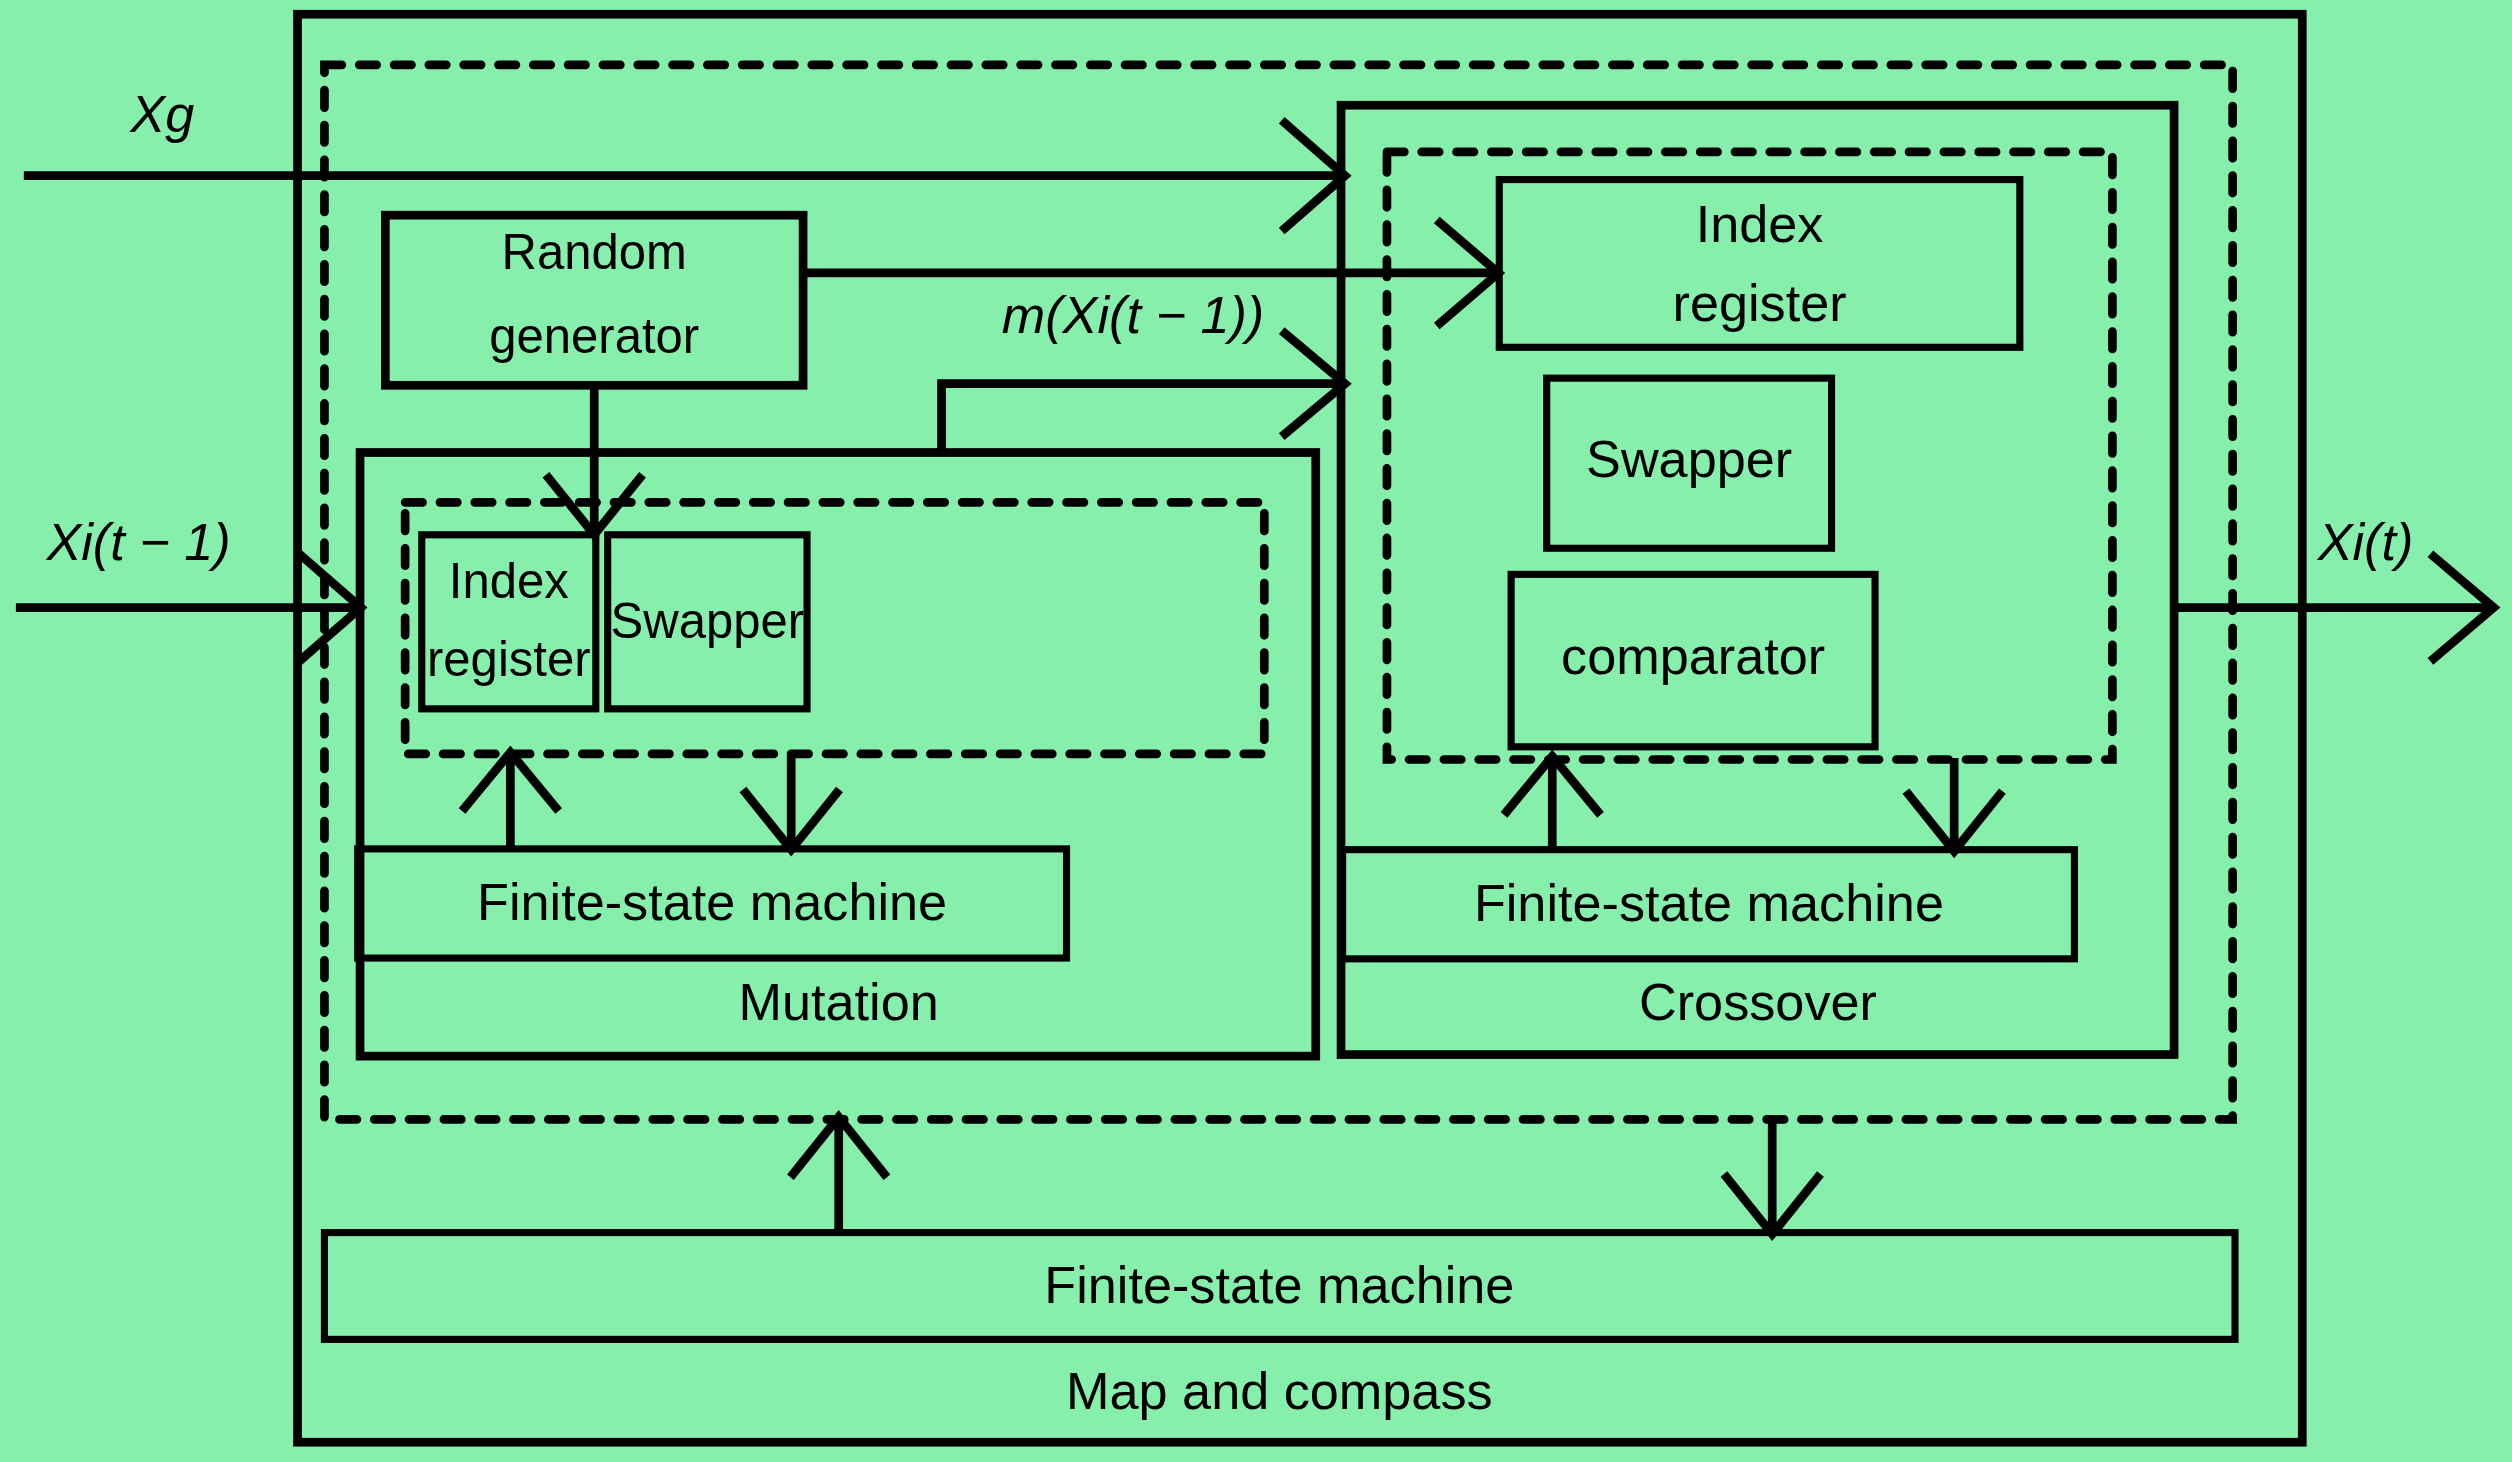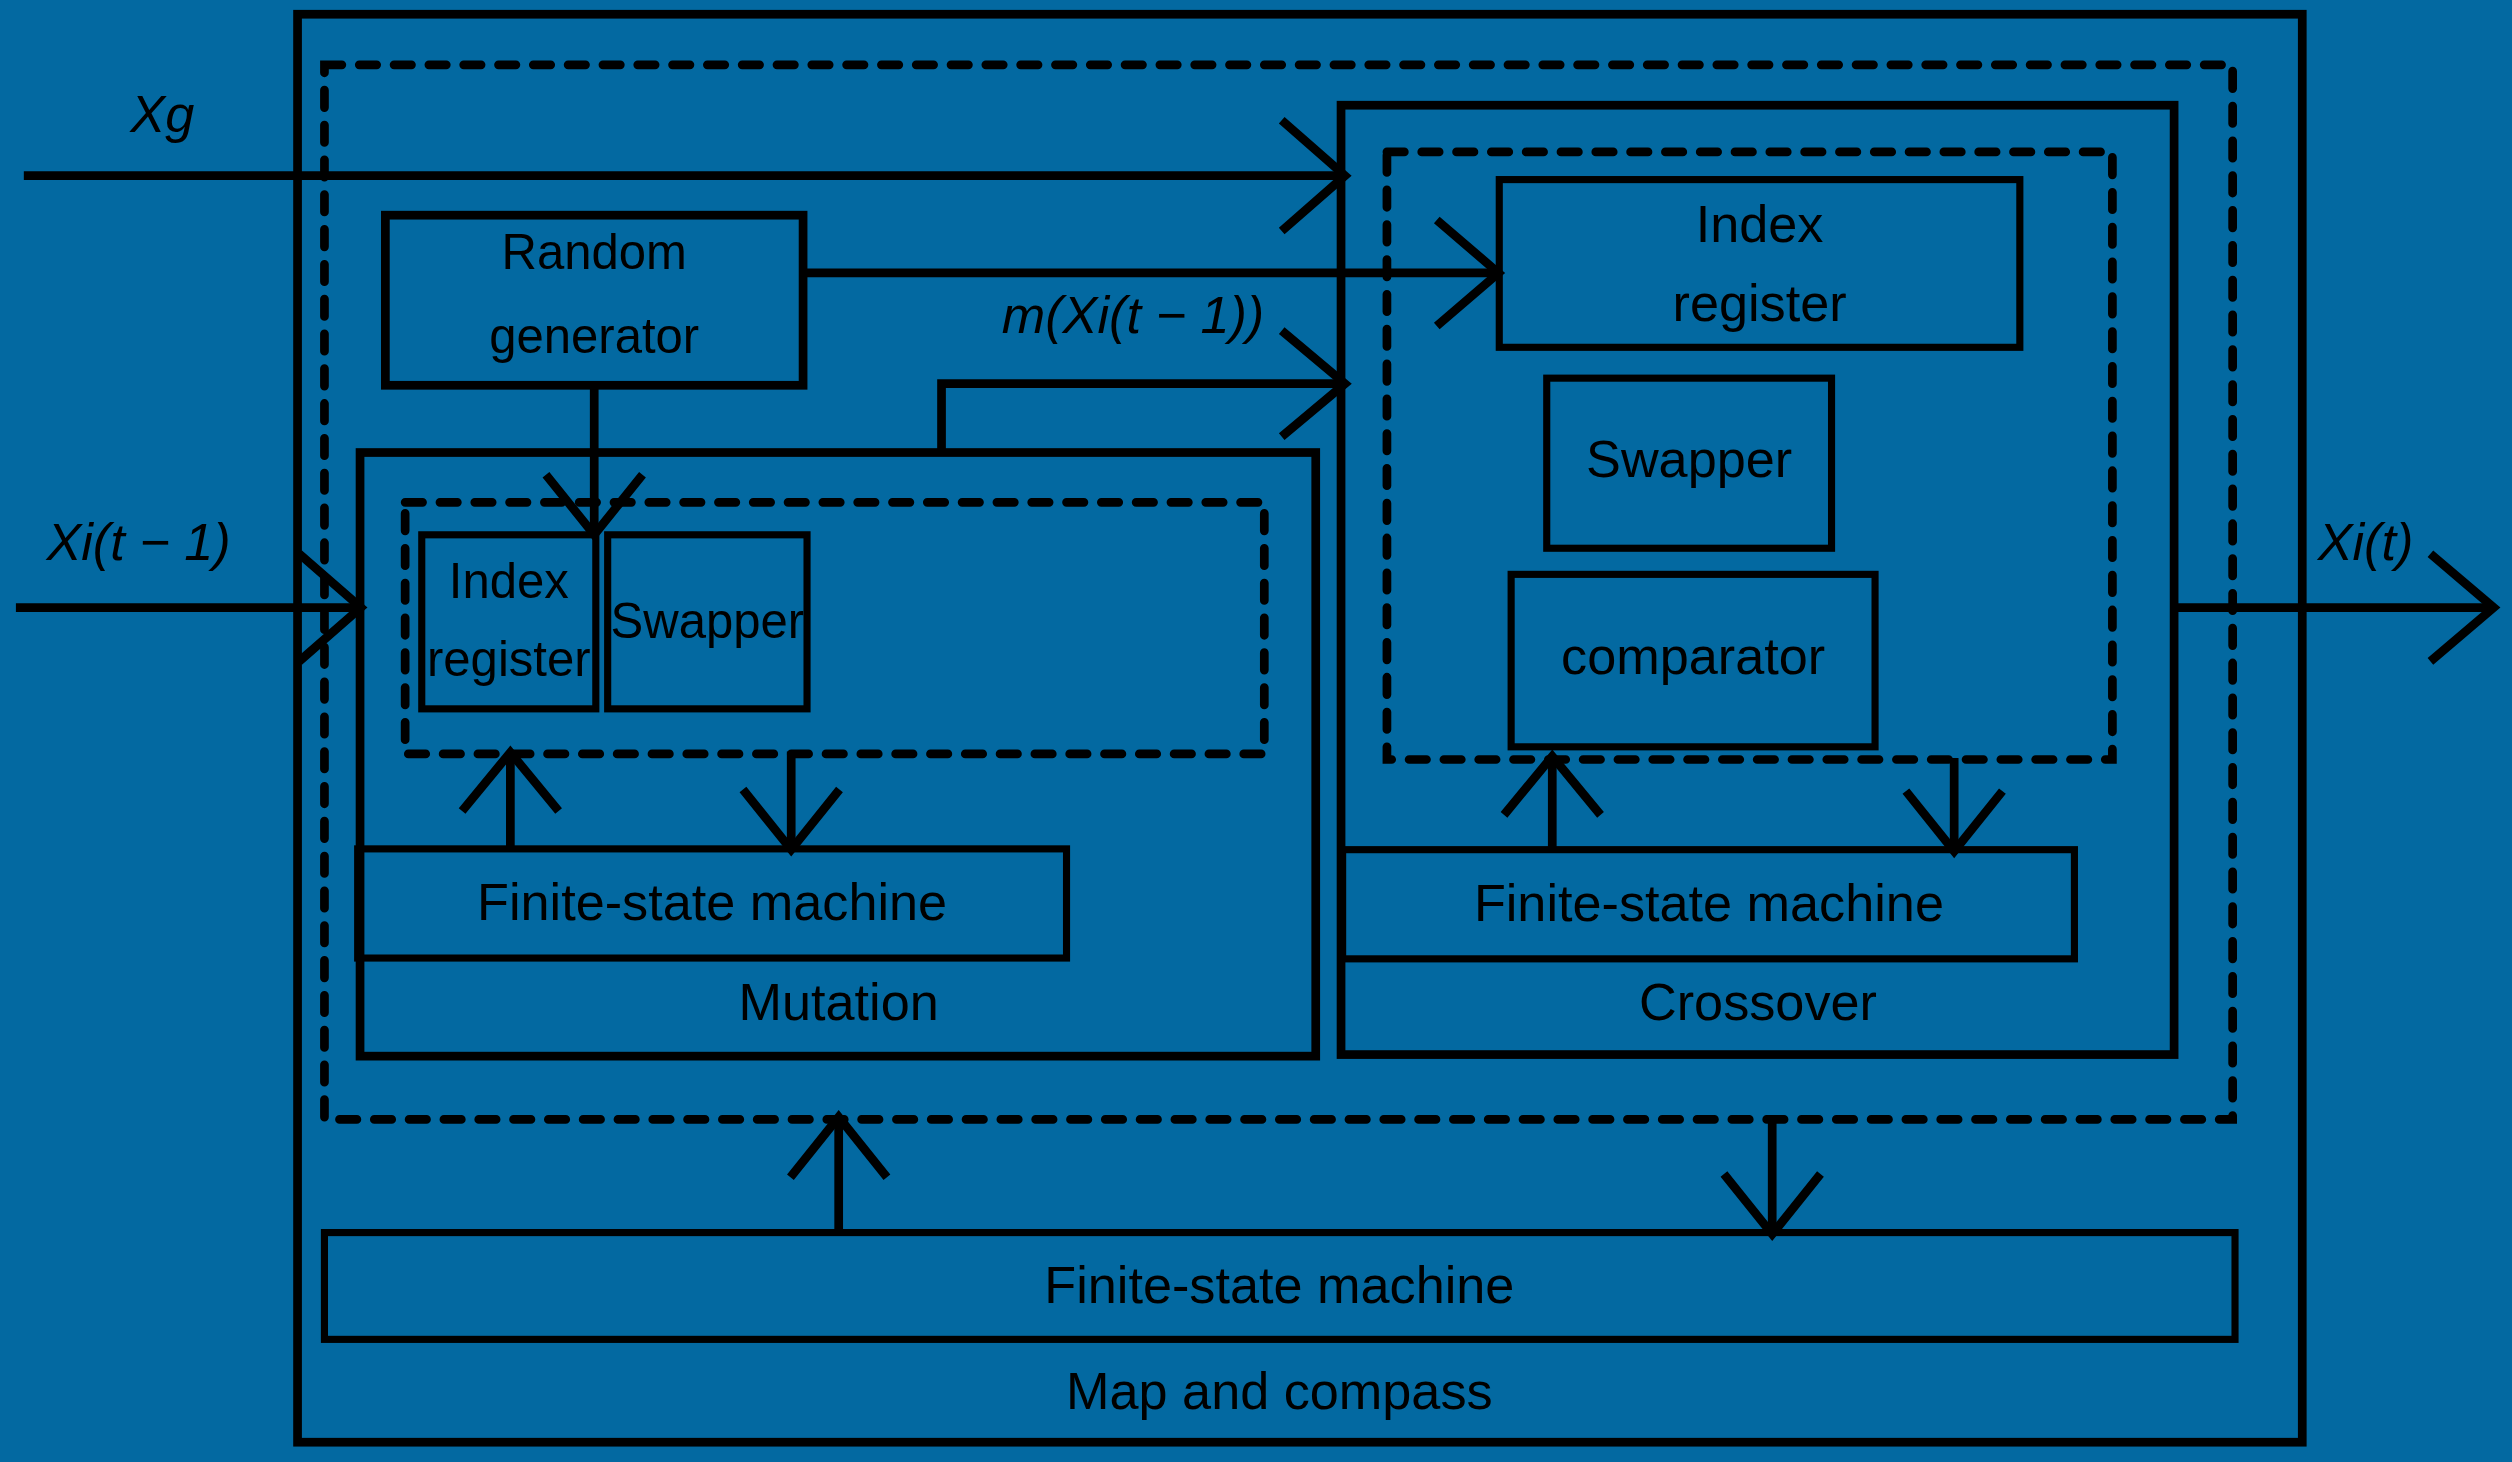--- a/index.html
+++ b/index.html
@@ -4,21 +4,21 @@
 <style>
   html, body {
     margin: 0;
     padding: 0;
     background: #ffffff;
   }
   #stage {
     position: relative;
     width: 2512px;
     height: 1462px;
-    background: #0369a1;
+    background: #86efac;
     font-family: "Liberation Sans", sans-serif;
   }
   svg.diagram {
     position: absolute;
     top: 0; left: 0;
     width: 2512px;
     height: 1462px;
   }
   .blk-label {
     font-family: "Liberation Sans", sans-serif;

